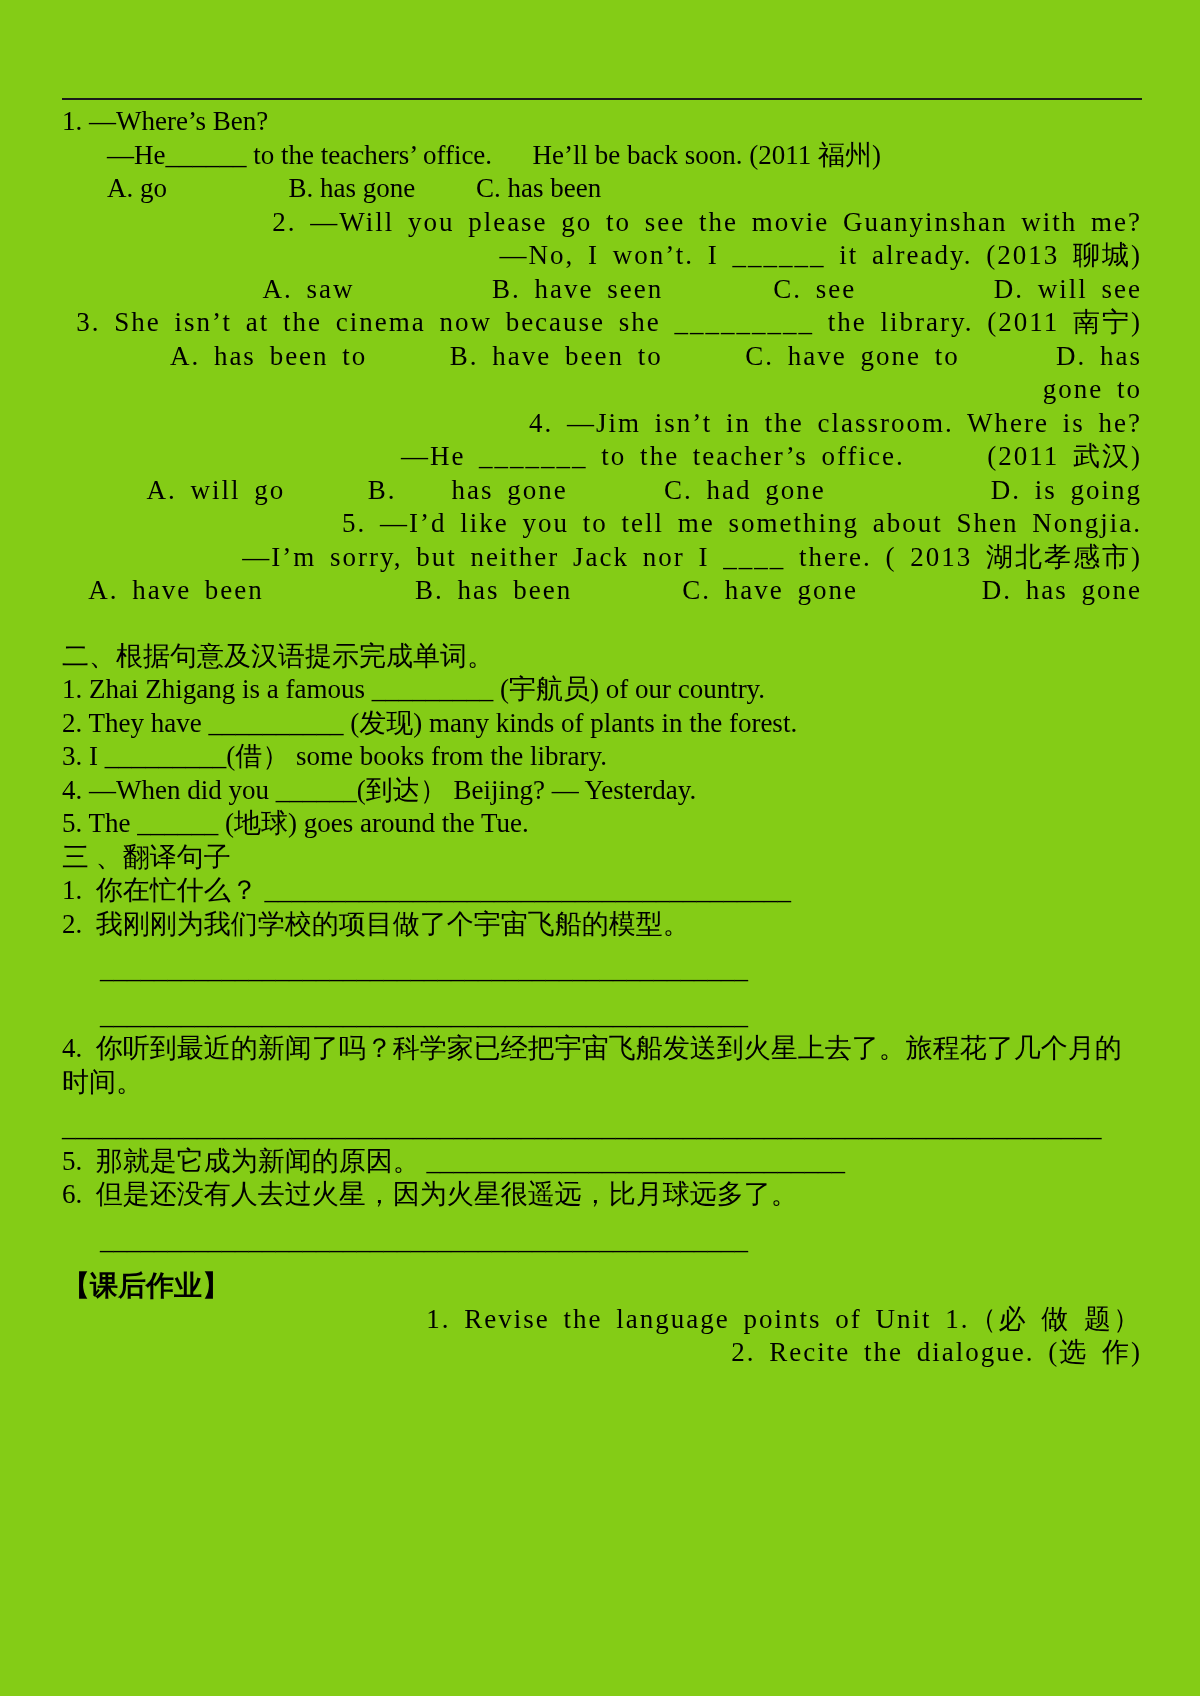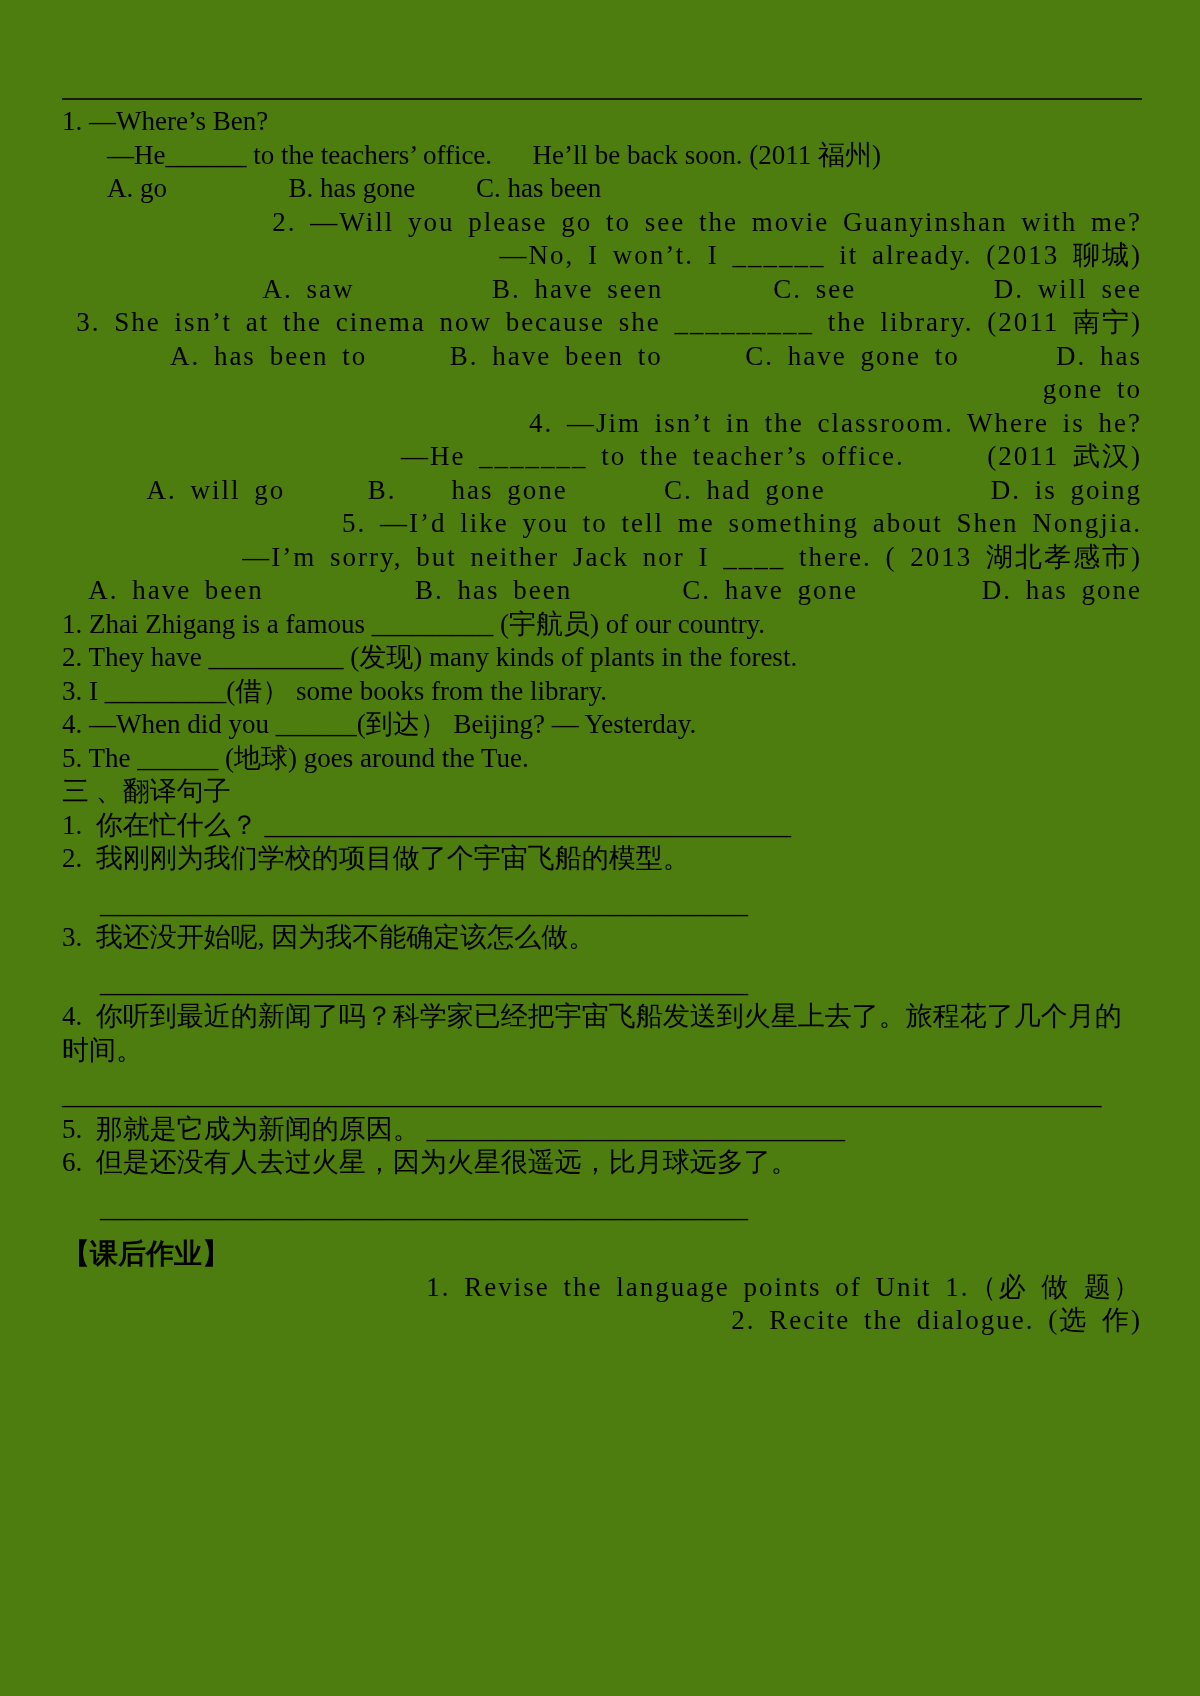--- a/index.html
+++ b/index.html
@@ -5,21 +5,21 @@
   html, body {
     margin: 0;
     padding: 0;
     background: #ffffff;
   }
   .page {
     position: relative;
     width: 1200px;
     height: 1696px;
     box-sizing: border-box;
-    background: #4d7c0f;
+    background: #84cc16;
     color: #000000;
     font-family: "Liberation Serif", "DejaVu Serif", serif;
     font-size: 27px;
     line-height: 33.5px;
     padding: 98px 58px 0 62px;
     overflow: hidden;
   }
   .rule {
     border-top: 2px solid #1a1a1a;
     margin-bottom: 5px;
@@ -61,31 +61,31 @@
   <div class="line i15 sp">A. has been to      B. have been to      C. have gone to       D. has gone to</div>
 
   <div class="line sp">4. —Jim isn’t in the classroom. Where is he?</div>
   <div class="line i05 sp">—He _______ to the teacher’s office.      (2011 武汉)</div>
   <div class="line i1 sp">A. will go      B.    has gone       C. had gone            D. is going</div>
 
   <div class="line sp">5. —I’d like you to tell me something about Shen Nongjia.</div>
   <div class="line i1 sp">—I’m sorry, but neither Jack nor I ____ there. ( 2013 湖北孝感市)</div>
   <div class="line i05 sp">A. have been           B. has been        C. have gone         D. has gone</div>
 
+  <div class="line mt-lg">二、根据句意及汉语提示完成单词。</div>
   <div class="line">1. Zhai Zhigang is a famous _________ (宇航员) of our country.</div>
   <div class="line">2. They have __________ (发现) many kinds of plants in the forest.</div>
   <div class="line">3. I _________(借） some books from the library.</div>
   <div class="line">4. —When did you ______(到达） Beijing? — Yesterday.</div>
   <div class="line">5. The ______ (地球) goes around the Tue.</div>
 
   <div class="line">三 、翻译句子</div>
   <div class="line">1.  你在忙什么？ _______________________________________</div>
   <div class="line">2.  我刚刚为我们学校的项目做了个宇宙飞船的模型。</div>
   <div class="line i3 mt-sm">________________________________________________</div>
-  <div class="line">3.  我还没开始呢, 因为我不能确定该怎么做。</div>
   <div class="line i3 mt-sm">________________________________________________</div>
   <div class="line">4.  你听到最近的新闻了吗？科学家已经把宇宙飞船发送到火星上去了。旅程花了几个月的时间。</div>
   <div class="line mt-sm">_____________________________________________________________________________</div>
   <div class="line">5.  那就是它成为新闻的原因。 _______________________________</div>
   <div class="line">6.  但是还没有人去过火星，因为火星很遥远，比月球远多了。</div>
   <div class="line i3 mt-sm">________________________________________________</div>
 
   <div class="line bold mt-xl">【课后作业】</div>
   <div class="line sp">1. Revise the language points of Unit 1.（必 做 题）</div>
   <div class="line sp">2. Recite the dialogue. (选 作)</div>

